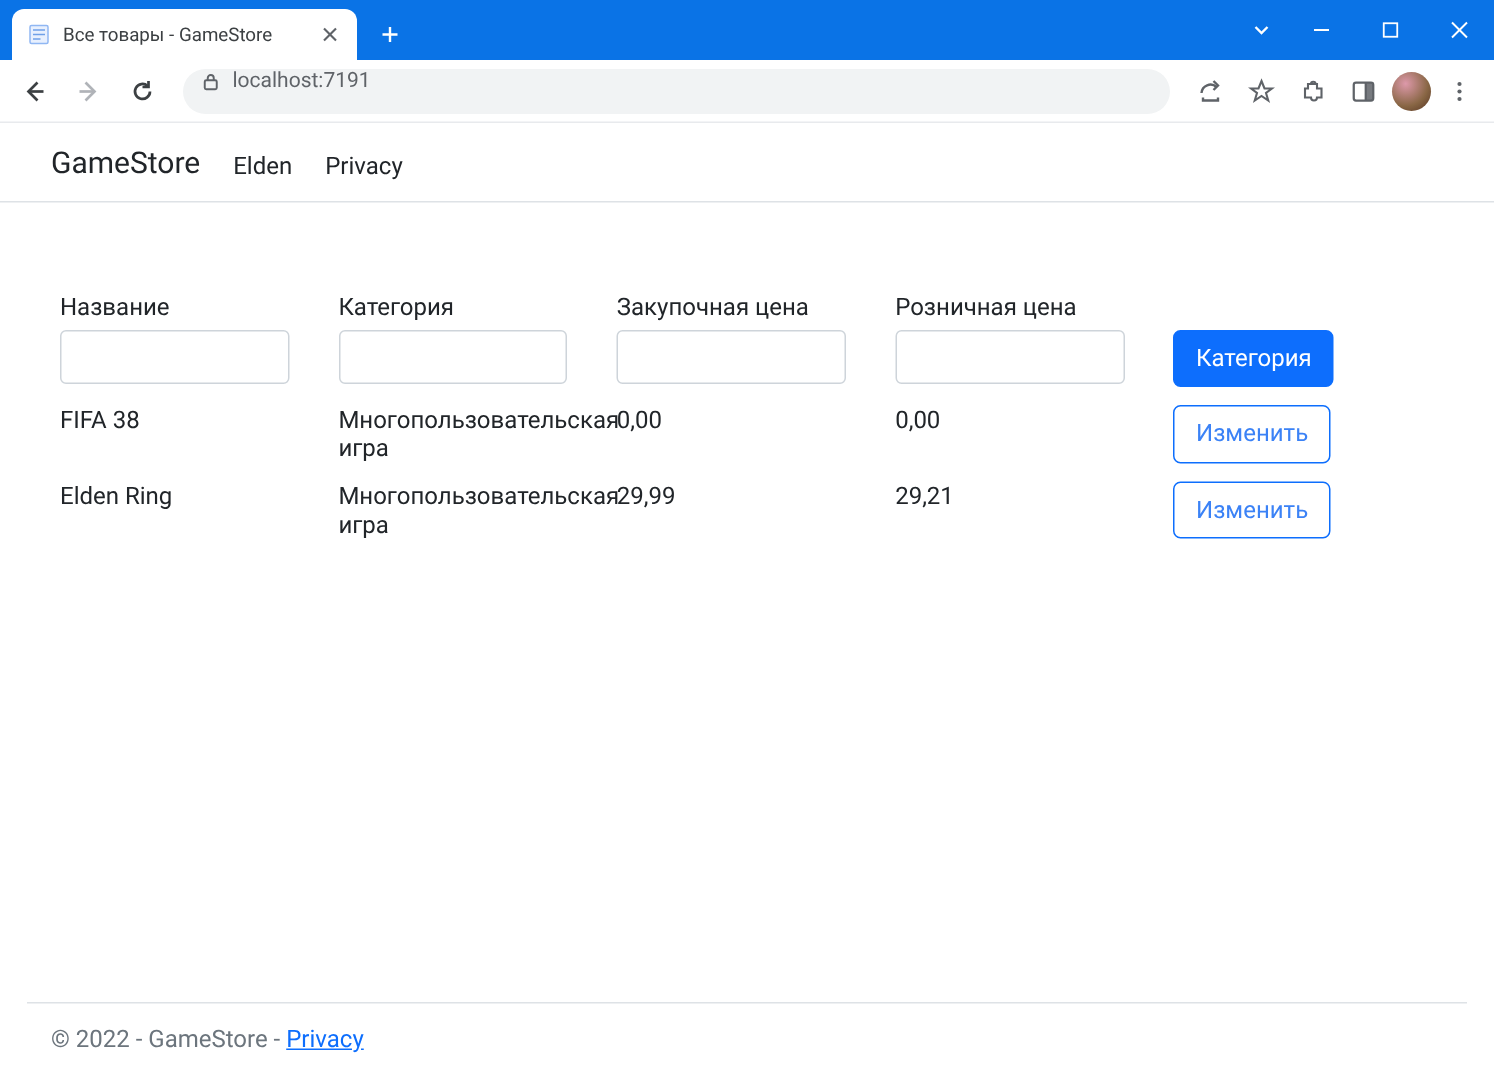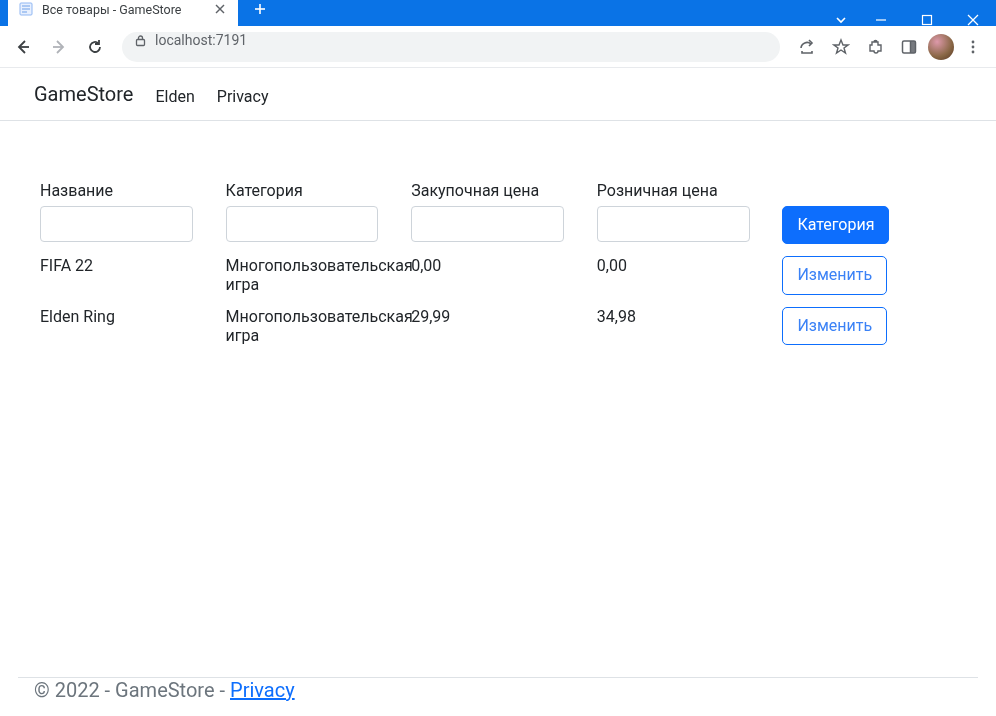--- a/index.html
+++ b/index.html
@@ -9,21 +9,21 @@
     color: #212529;
     background: #fff;
     width: 996px;
     height: 716px;
     overflow: hidden;
   }
 
   
   .browser-chrome {
     background: #0a73e6;
-    height: 26px;
+    height: 40px;
     display: flex;
     align-items: flex-end;
     position: relative;
   }
   .tab {
     background: #fff;
     height: 34px;
     margin-left: 8px;
     padding: 0 10px;
     border-radius: 8px 8px 0 0;
@@ -217,22 +217,22 @@
     color:#fff;
   }
   .btn-outline-primary {
     background:#fff;
     border-color:#0d6efd;
     color:#3b82f6;
   }
 
   .footer {
     border-top: 1px solid #dee2e6;
-    padding: 0 16px;
-    font-size: 20px;
+    padding: 14px 16px;
+    font-size: 16px;
     color:#6c757d;
     max-width: 960px;
     width:100%;
     margin: 0 auto;
   }
   .footer a {
     color:#0d6efd;
     text-decoration: underline;
     cursor:pointer;
   }
@@ -385,31 +385,31 @@
         <tr>
           <th><input class="form-control" value="" style=""></th>
           <th><input class="form-control" value="" style=""></th>
           <th><input class="form-control" value="" style=""></th>
           <th><input class="form-control" value="" style=""></th>
           <th><span class="btn btn-primary">Категория</span></th>
         </tr>
       </thead>
       <tbody>
         <tr>
-          <td>FIFA 22</td>
+          <td>FIFA 38</td>
           <td>Многопользовательская игра</td>
           <td>0,00</td>
           <td>0,00</td>
           <td><span class="btn btn-outline-primary">Изменить</span></td>
         </tr>
         <tr>
           <td>Elden Ring</td>
           <td>Многопользовательская игра</td>
           <td>29,99</td>
-          <td>34,98</td>
+          <td>29,21</td>
           <td><span class="btn btn-outline-primary">Изменить</span></td>
         </tr>
       </tbody>
     </table>
   </div>
 
   <footer class="footer">
     <span>© 2022 - GameStore - </span><a>Privacy</a>
   </footer>
 </div>

